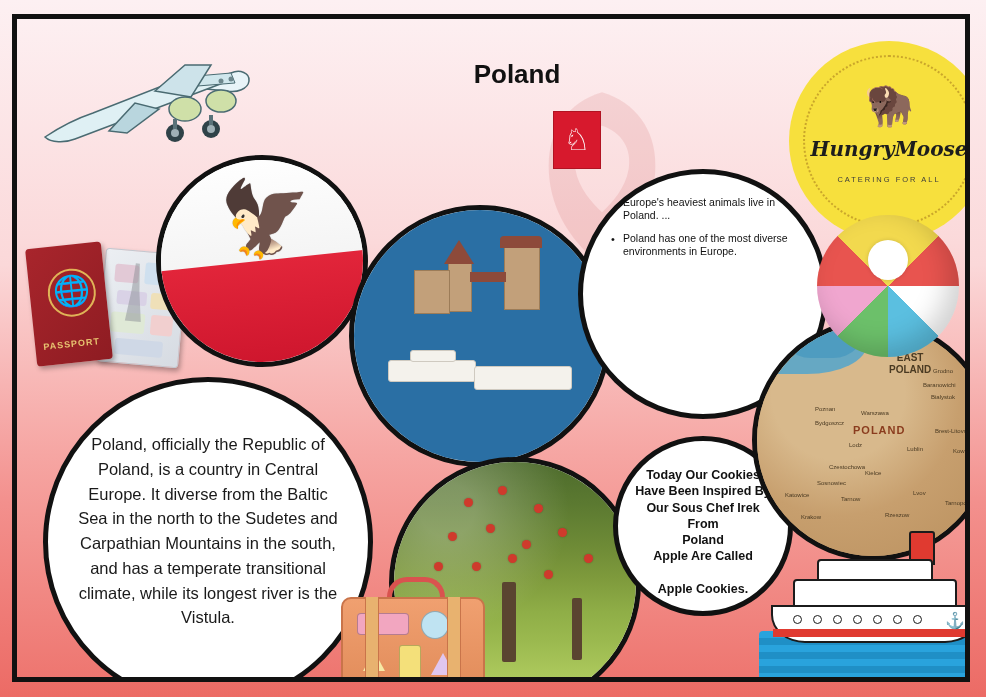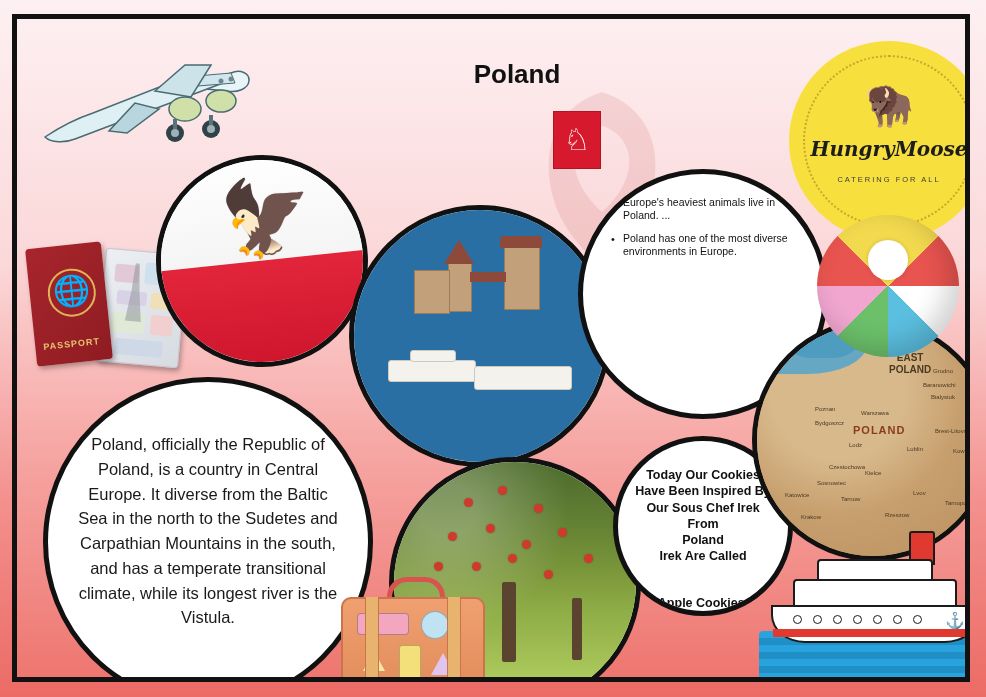--- a/index.html
+++ b/index.html
@@ -252,21 +252,21 @@
     left: 16px;
     right: 16px;
     top: 26px;
     text-align: center;
     font-size: 12.5px;
     font-weight: bold;
     line-height: 1.3;
     color: #111;
   }
   .cookies-name {
-    margin-top: 30px;
+    margin-top: 16px;
     font-size: 12.5px;
     font-weight: bold;
   }
   
   #logo-circle {
     left: 772px;
     top: 22px;
     width: 200px;
     height: 200px;
     background: #f7e03d;
@@ -661,21 +661,21 @@
         <li>Poland has one of the most diverse environments in Europe.</li>
       </ul>
     </div>
 
     <div class="circle" id="cookies-circle">
       <div class="cookies-text">
         <div>Today Our Cookies</div>
         <div>Have Been Inspired By</div>
         <div>Our Sous Chef Irek From</div>
         <div>Poland</div>
-        <div>Irek Are Called</div>
+        <div>Apple Are Called</div>
         <div class="cookies-name">Apple Cookies.</div>
       </div>
     </div>
 
     <div class="circle" id="logo-circle">
       <div class="logo-ring"></div>
       <div class="logo-moose">🦬</div>
       <div class="logo-name">HungryMoose</div>
       <div class="logo-tag">CATERING FOR ALL</div>
     </div>

